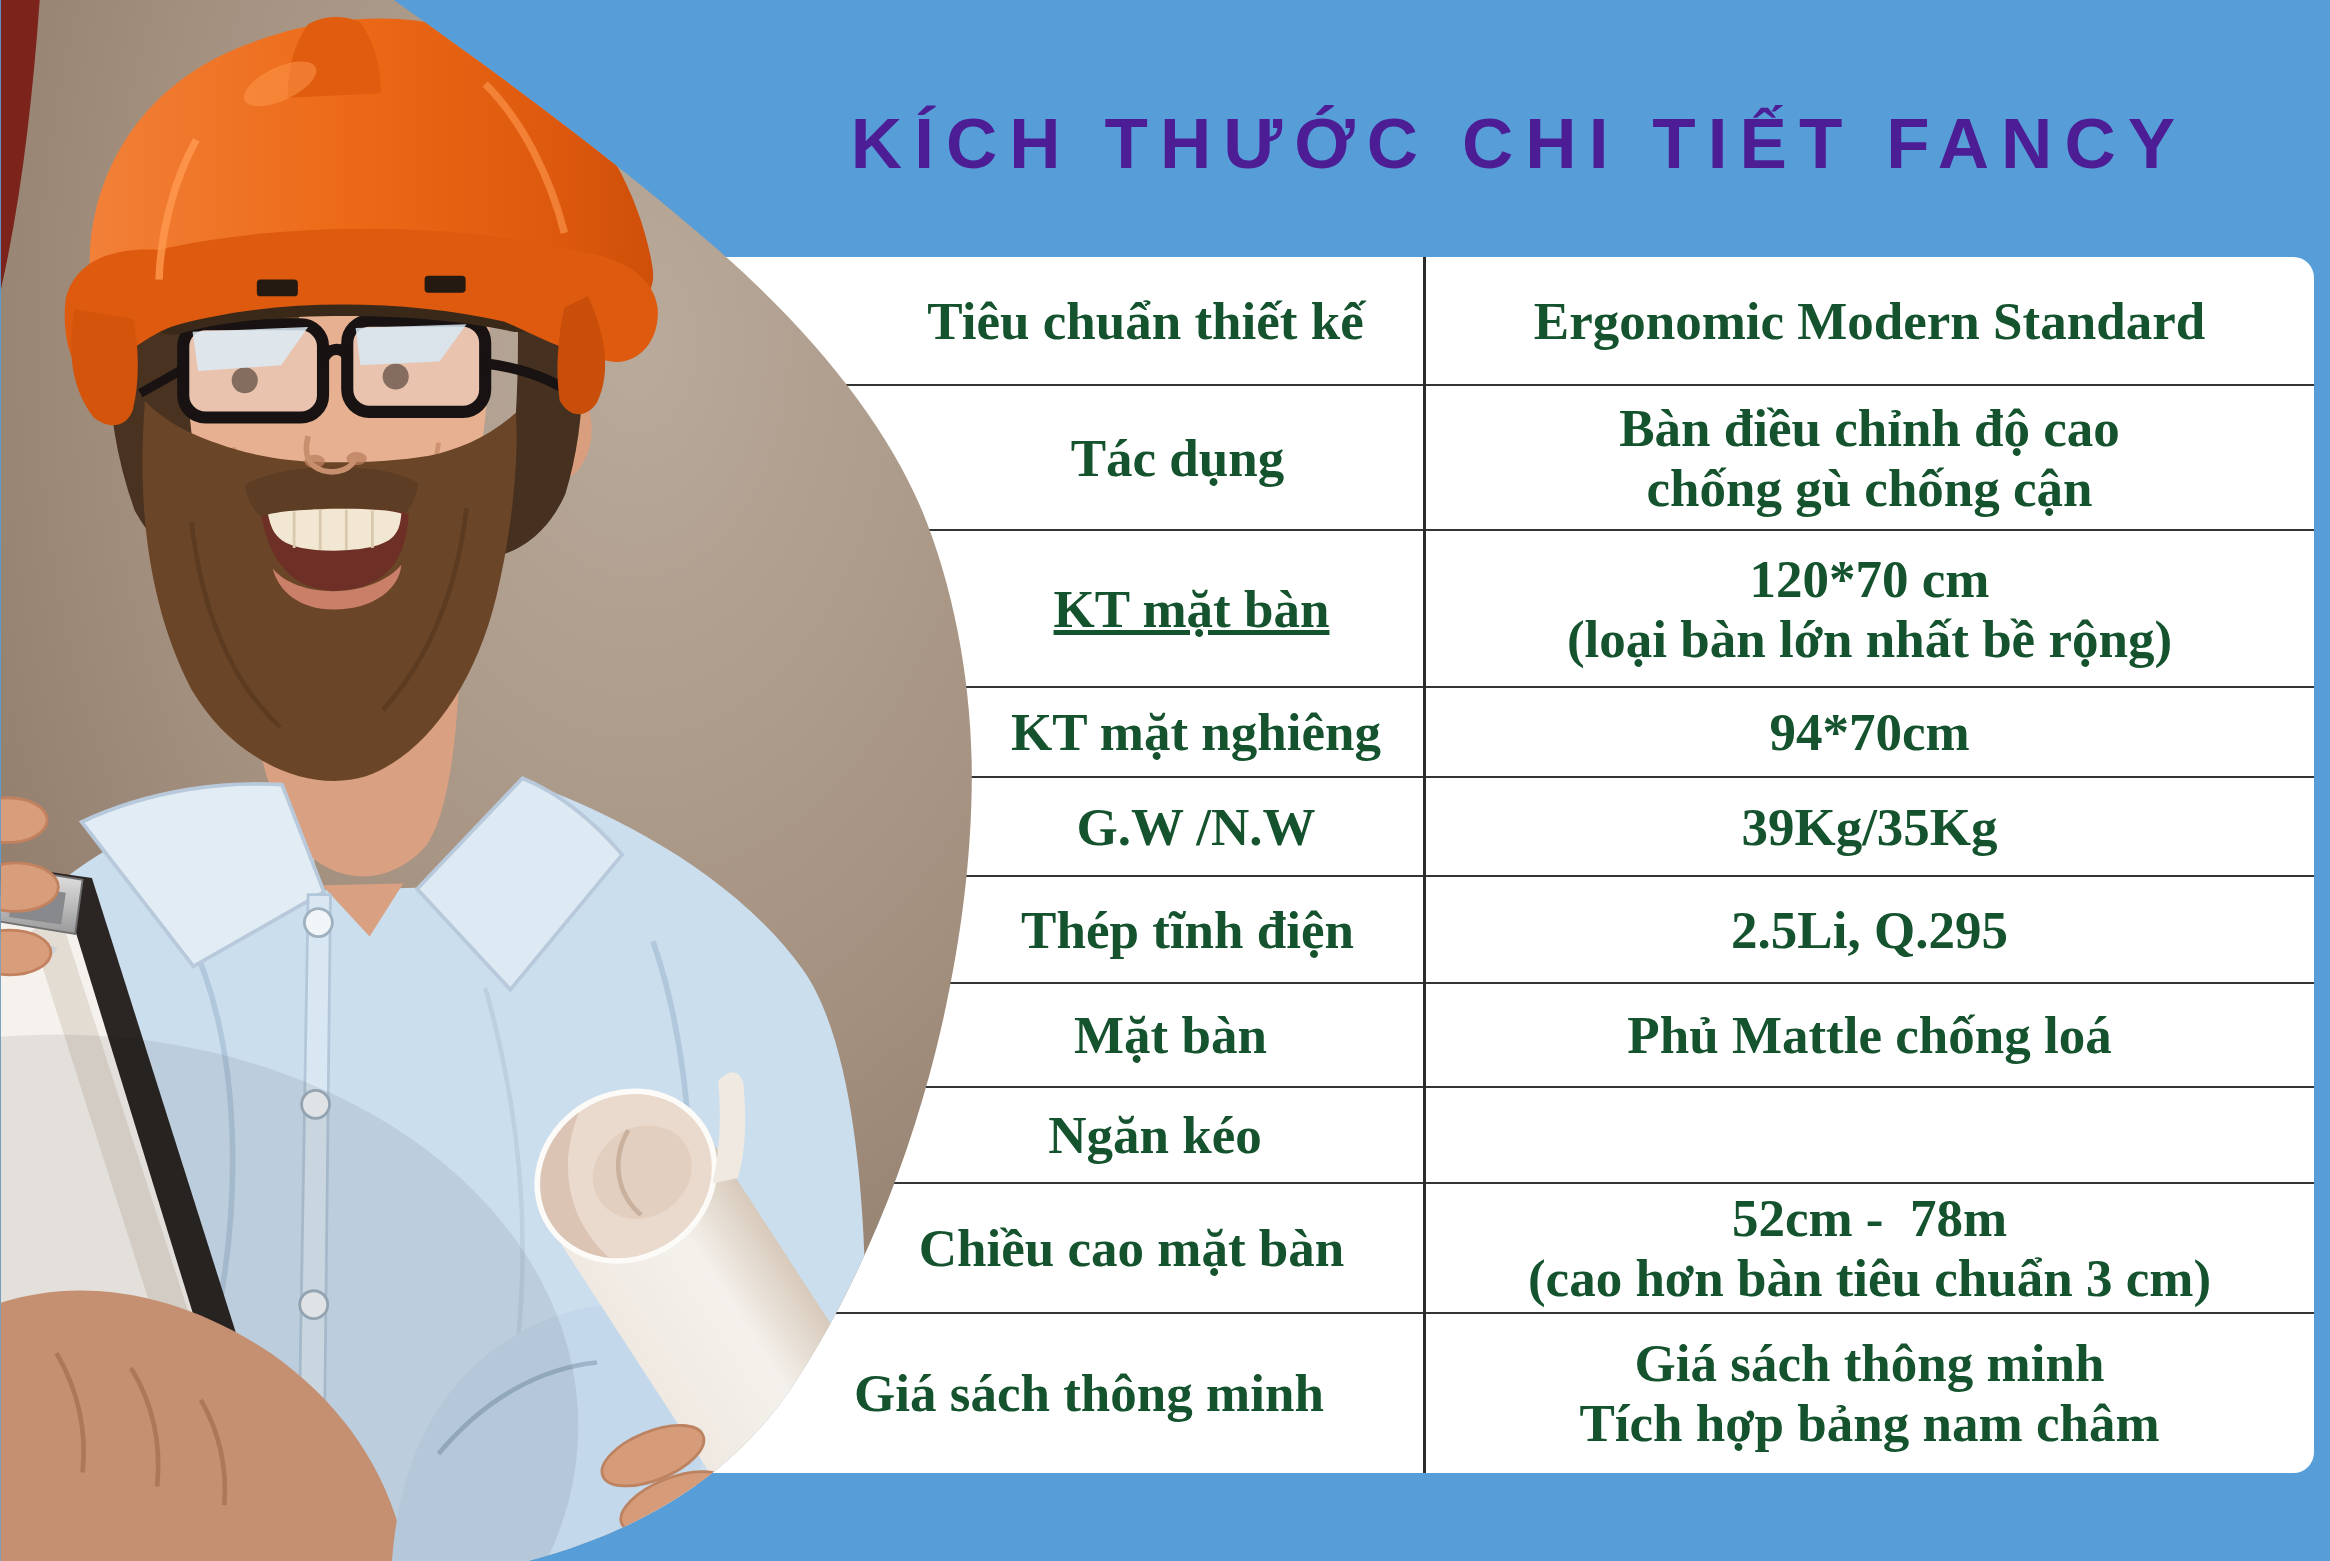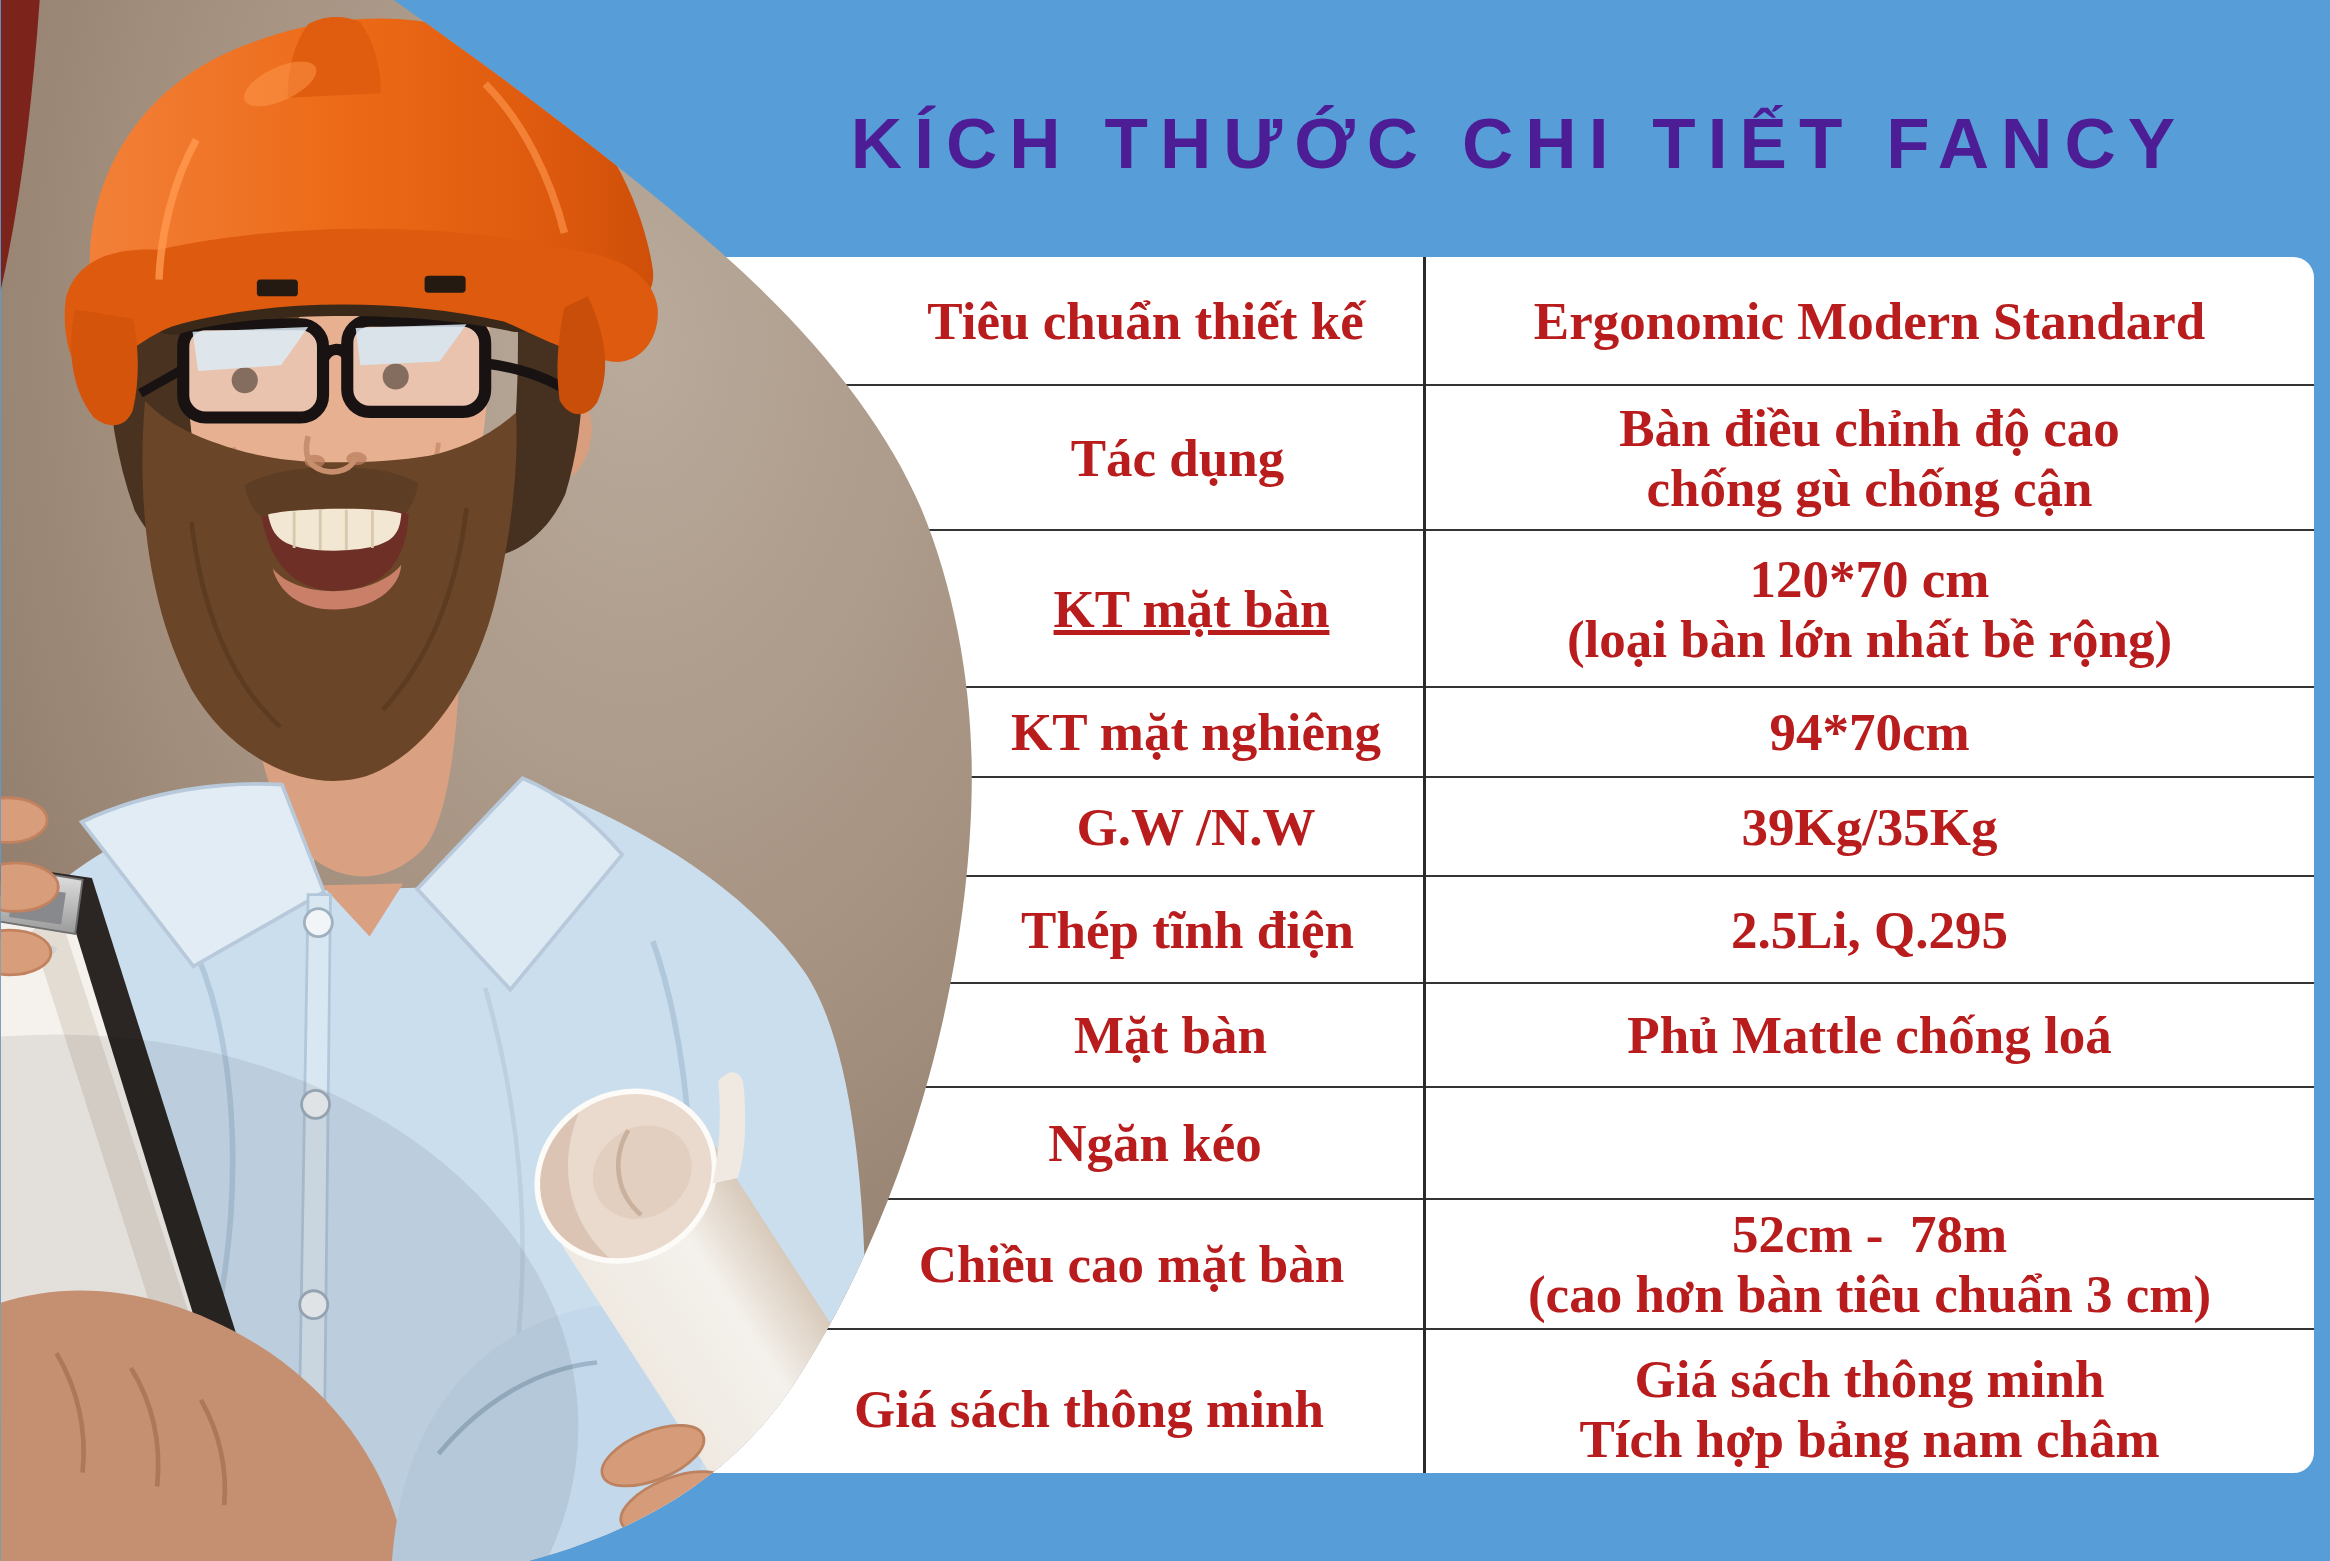--- a/index.html
+++ b/index.html
@@ -17,21 +17,21 @@
   
   #spec-table{
     position:absolute;left:522px;top:257px;width:1792px;height:1216px;
     background:#ffffff;border-radius:0 20.5px 20.5px 0;
   }
   .row{position:relative;border-bottom:2.8px solid #343434;box-sizing:border-box;}
   .row:last-child{border-bottom:none;}
   .cell{
     position:absolute;top:0;bottom:0;display:flex;flex-direction:column;
     justify-content:center;align-items:center;text-align:center;
-    font-weight:700;font-size:53px;line-height:60px;color:#b91c1c;
+    font-weight:700;font-size:53px;line-height:60px;color:#14532d;
   }
   .row-value{left:904px;width:887px;}
   .vline{white-space:pre;}
   #col-divider{
     position:absolute;left:901px;top:0;bottom:0;width:2.8px;background:#2b2b2b;z-index:3;
   }
   
   #photo{position:absolute;left:0;top:0;z-index:5;pointer-events:none;}
 </style>
 </head>
@@ -80,21 +80,21 @@
       <div class="cell row-value">
           <div class="vline">2.5Li, Q.295</div>
         </div>
     </div>
       <div class="row" style="height: 104px;">
       <div class="cell row-label" style="left: 396px; width: 505px;">Mặt bàn</div>
       <div class="cell row-value">
           <div class="vline">Phủ Mattle chống loá</div>
         </div>
     </div>
-      <div class="row" style="height: 112px;">
+      <div class="row" style="height: 96px;">
       <div class="cell row-label" style="left: 364px; width: 538px;">Ngăn kéo</div>
     </div>
       <div class="row" style="height: 130px;">
       <div class="cell row-label" style="left: 317px; width: 585px;">Chiều cao mặt bàn</div>
       <div class="cell row-value">
           <div class="vline">52cm -  78m</div>
           <div class="vline">(cao hơn bàn tiêu chuẩn 3 cm)</div>
         </div>
     </div>
       <div class="row" style="height: 158px;">

